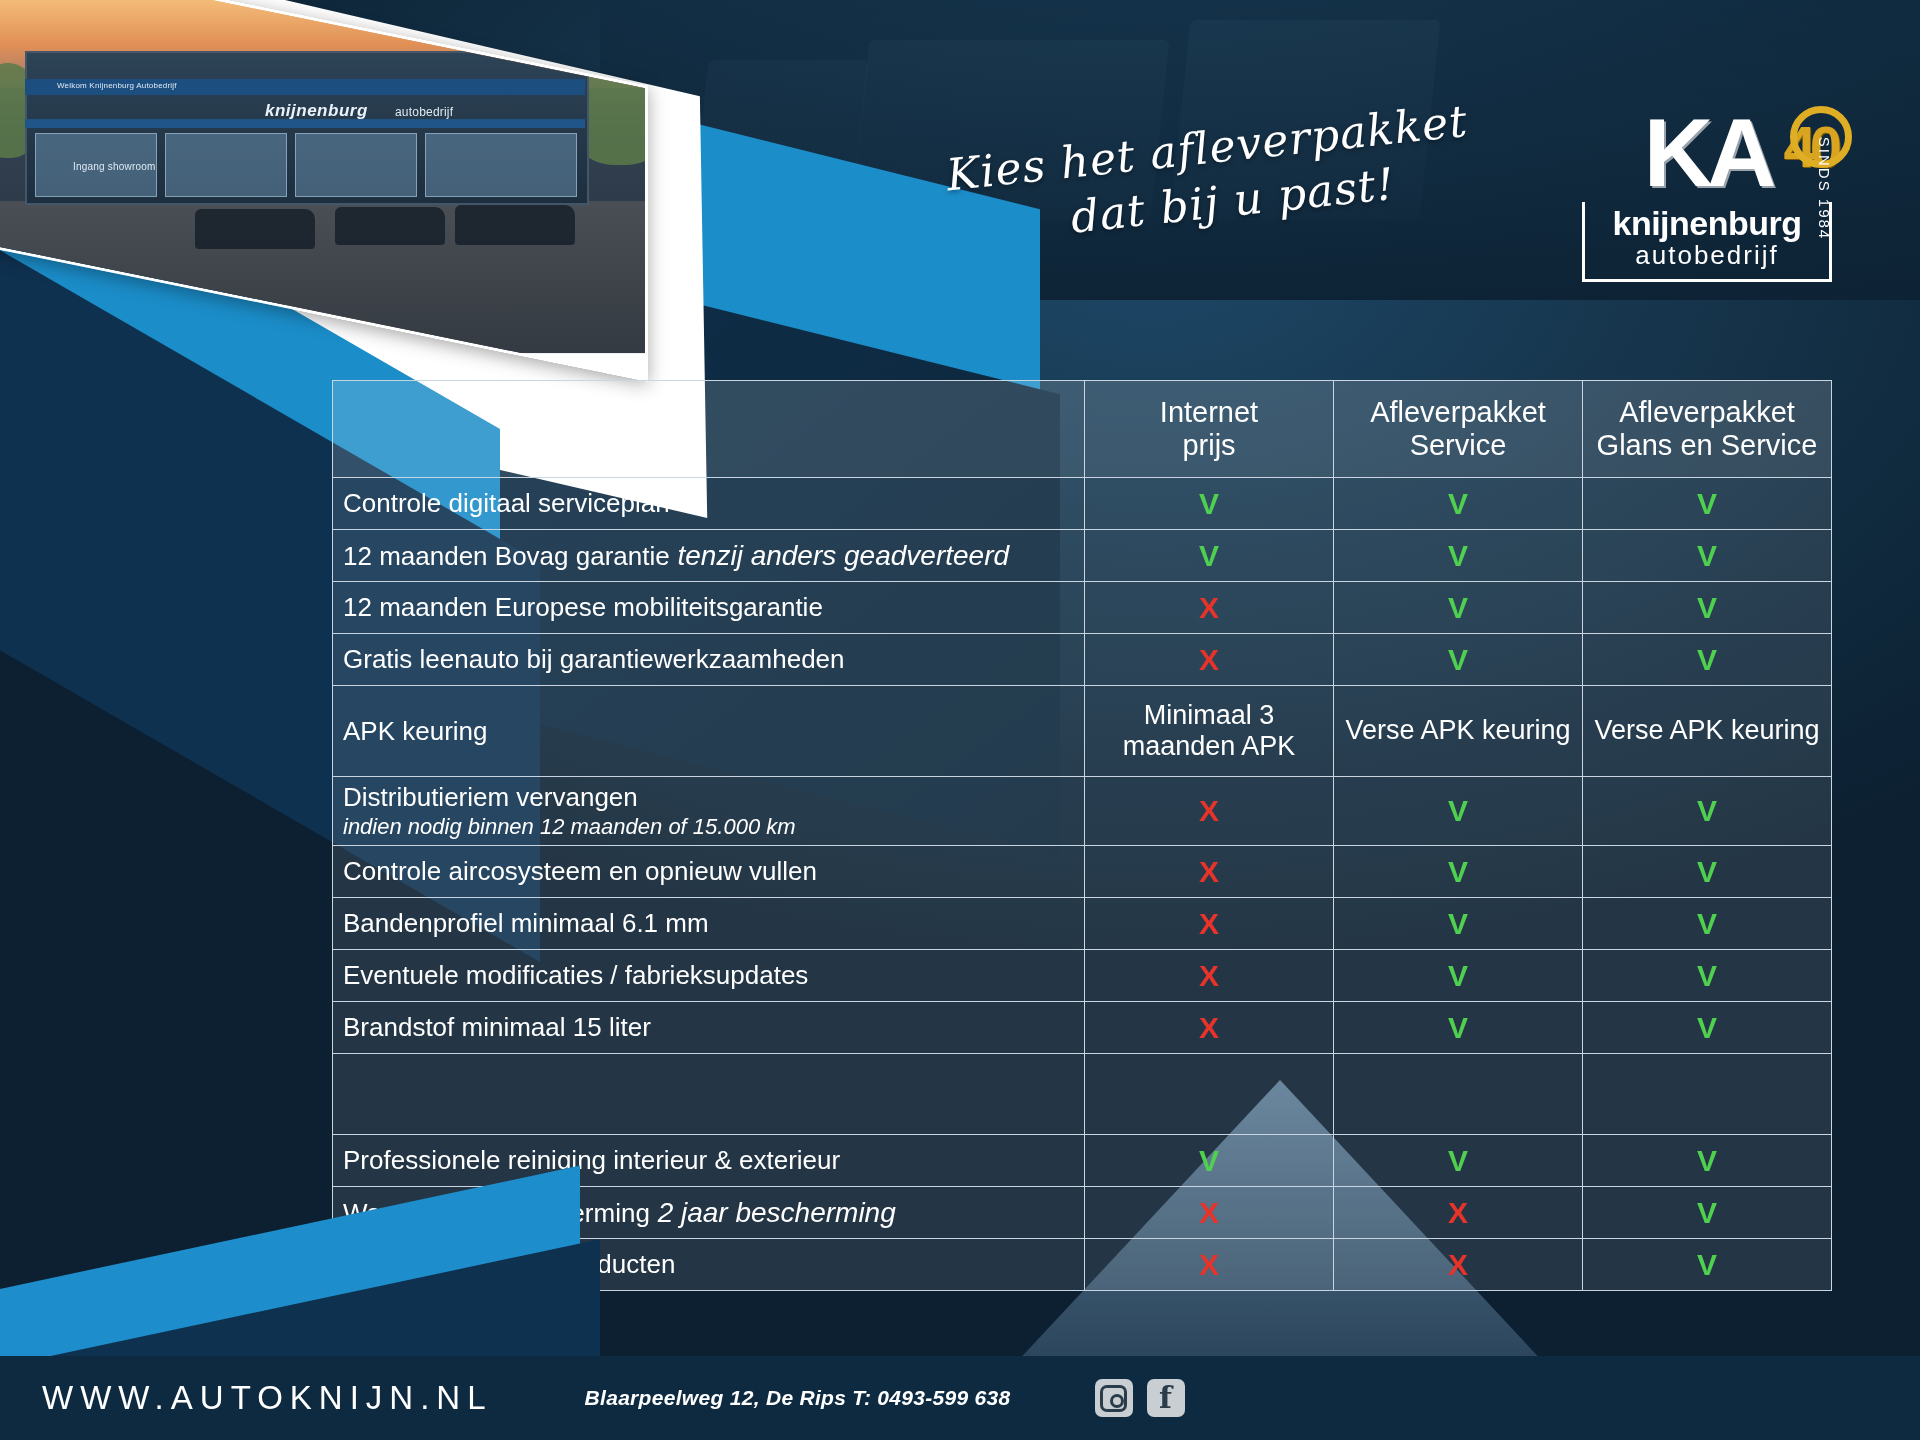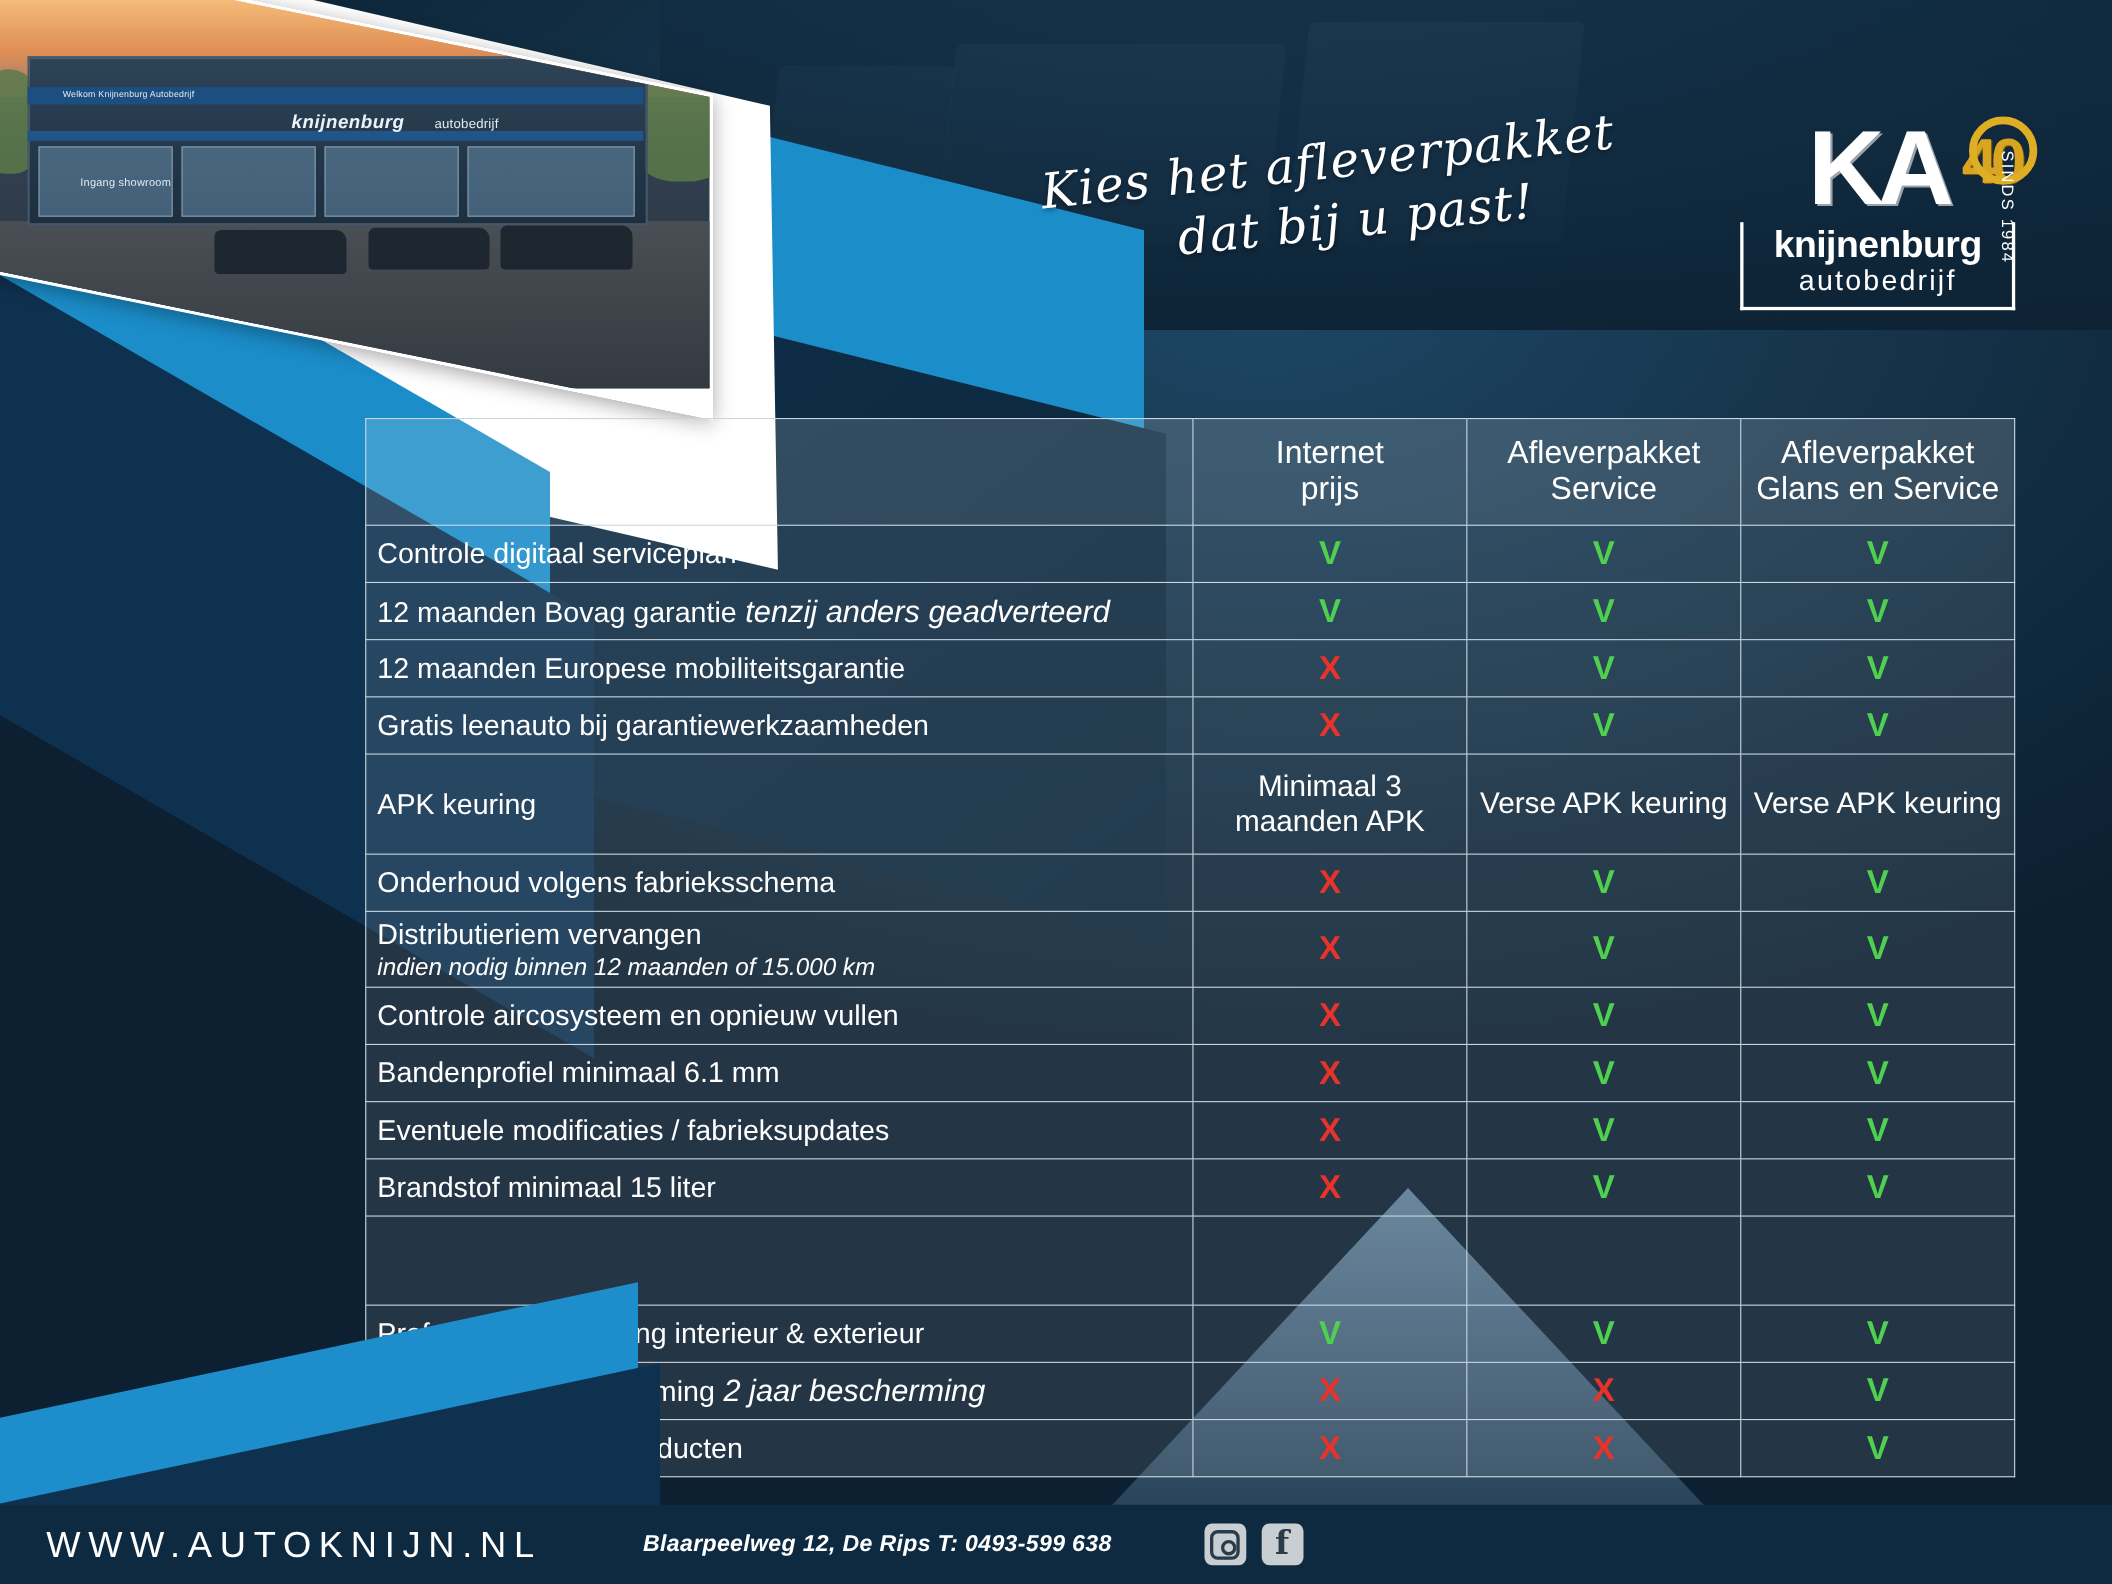--- a/index.html
+++ b/index.html
@@ -251,21 +251,21 @@
     font-size: 22px;
     margin-top: 1px;
   }
   tr.tall td { height: 80px; }
   tr.spacer td { height: 70px; }
 
   
   .footer {
     position: absolute;
     left: 0; bottom: 0;
-    width: 1920px; height: 72px;
+    width: 1920px; height: 84px;
     background: #0d2a41;
     display: flex;
     align-items: center;
   }
   .footer-url {
     margin-left: 42px;
     color: #ffffff;
     font-size: 33px;
     letter-spacing: 7px;
     font-weight: normal;
@@ -411,26 +411,20 @@
             <td class="mark"><span class="yes">V</span></td>
             <td class="mark"><span class="yes">V</span></td>
           </tr>
           <tr class="tall">
             <td class="feature"><span>APK keuring</span></td>
             <td class="txt">Minimaal 3 maanden APK</td>
             <td class="txt">Verse APK keuring</td>
             <td class="txt">Verse APK keuring</td>
           </tr>
           <tr>
-            <td class="feature"><span>Onderhoud volgens fabrieksschema</span></td>
-            <td class="mark"><span class="no">X</span></td>
-            <td class="mark"><span class="yes">V</span></td>
-            <td class="mark"><span class="yes">V</span></td>
-          </tr>
-          <tr>
             <td class="feature"><span>Distributieriem vervangen</span><span class="sub-line">indien nodig binnen 12 maanden of 15.000 km</span></td>
             <td class="mark"><span class="no">X</span></td>
             <td class="mark"><span class="yes">V</span></td>
             <td class="mark"><span class="yes">V</span></td>
           </tr>
           <tr>
             <td class="feature"><span>Controle aircosysteem en opnieuw vullen</span></td>
             <td class="mark"><span class="no">X</span></td>
             <td class="mark"><span class="yes">V</span></td>
             <td class="mark"><span class="yes">V</span></td>

